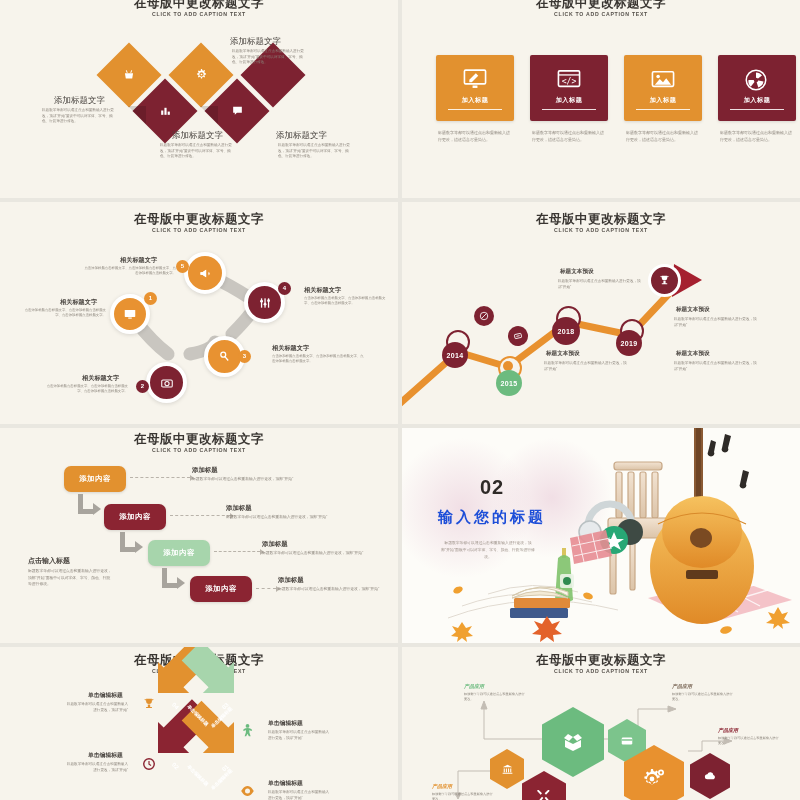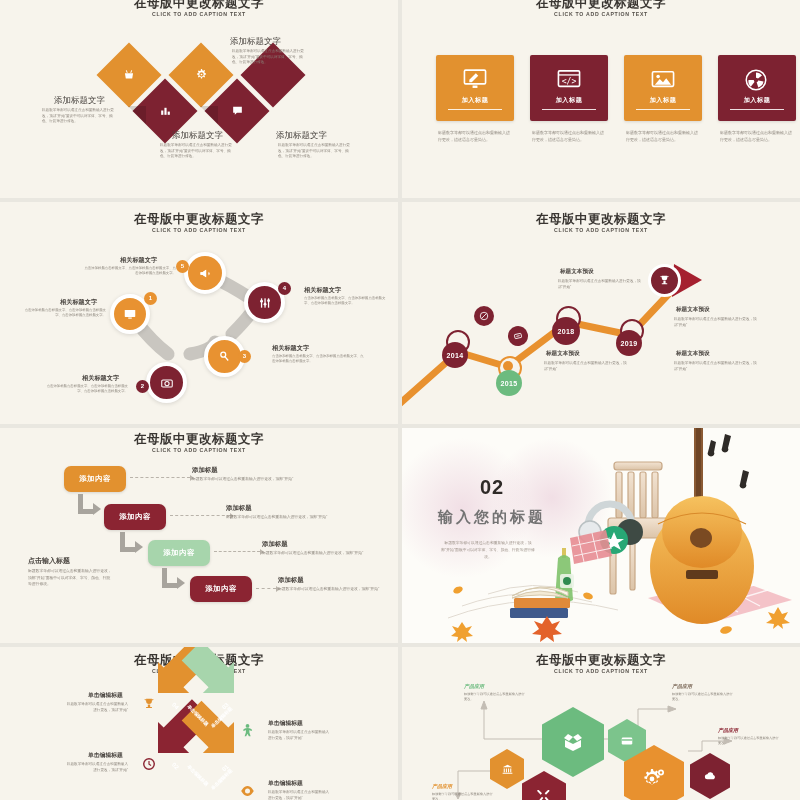--- a/index.html
+++ b/index.html
@@ -102,21 +102,21 @@
       border-top:6px solid transparent;border-bottom:6px solid transparent;border-left:8px solid #a8a49d;}
   .f-t{position:absolute;font-size:6.4px;font-weight:bold;color:#4a4540;white-space:nowrap;}
   .f-b{position:absolute;font-size:3.8px;line-height:6.6px;color:#8a837a;width:108px;}
   .dotline{position:absolute;height:1px;border-top:1px dashed #b9b3aa;}
   .dotline .ar{position:absolute;right:-4px;top:-3px;width:0;height:0;
       border-top:3px solid transparent;border-bottom:3px solid transparent;border-left:4px solid #b9b3aa;}
 
   
   .cover{position:absolute;left:0;top:0;width:398px;height:215px;background:#fdfcf8;overflow:hidden;}
   .cover-num{position:absolute;left:78px;top:48px;font-size:20px;font-weight:bold;color:#2f2b28;letter-spacing:1px;}
-  .cover-title{position:absolute;left:36px;top:80px;font-size:15px;font-weight:bold;color:#737373;letter-spacing:3px;}
+  .cover-title{position:absolute;left:36px;top:80px;font-size:15px;font-weight:bold;color:#1d4ed8;letter-spacing:3px;}
   .cover-body{position:absolute;left:38px;top:112px;width:96px;font-size:3.8px;line-height:7px;color:#9a8f86;text-align:center;}
 
   
   .chev{position:absolute;left:0;top:0;width:398px;height:153px;}
   .c-t{position:absolute;font-size:5.8px;font-weight:bold;color:#4a4540;white-space:nowrap;}
   .c-b{position:absolute;font-size:3.6px;line-height:6.2px;color:#8a837a;width:62px;}
   .a-lbl{position:absolute;color:#fff;font-weight:bold;font-size:4.6px;white-space:nowrap;}
   .a-num{position:absolute;color:#fff;font-weight:bold;font-size:6px;}
 
   

